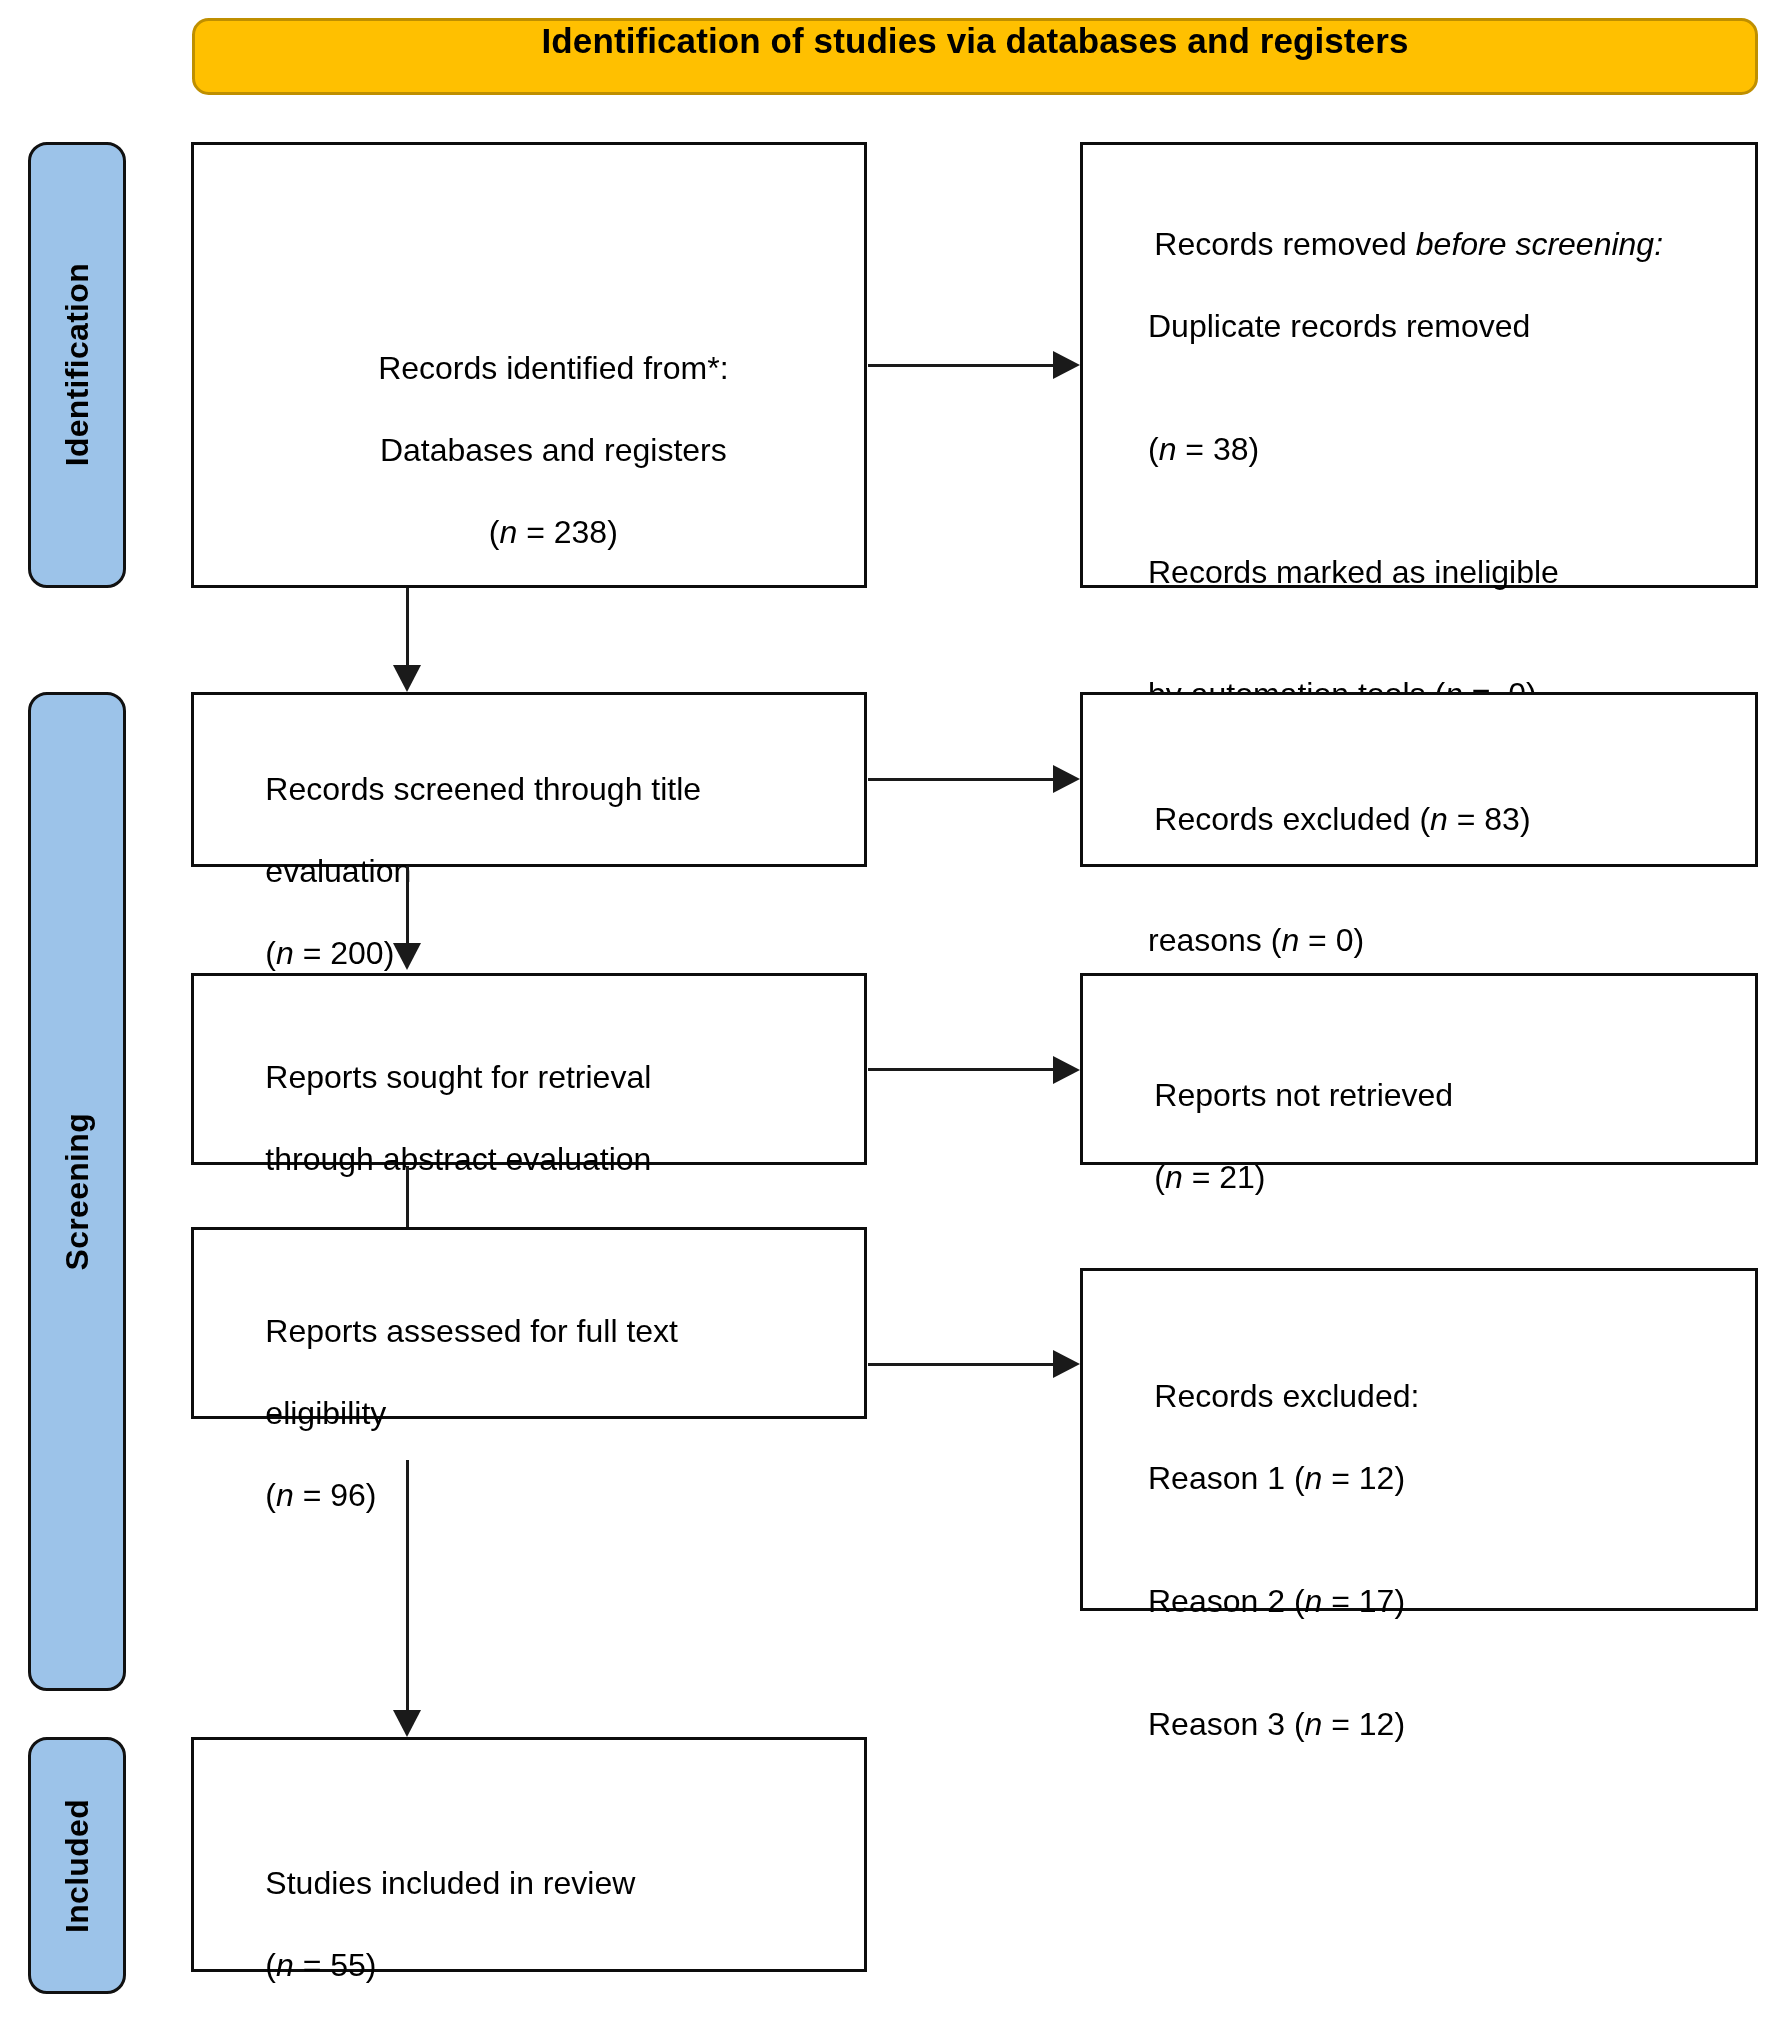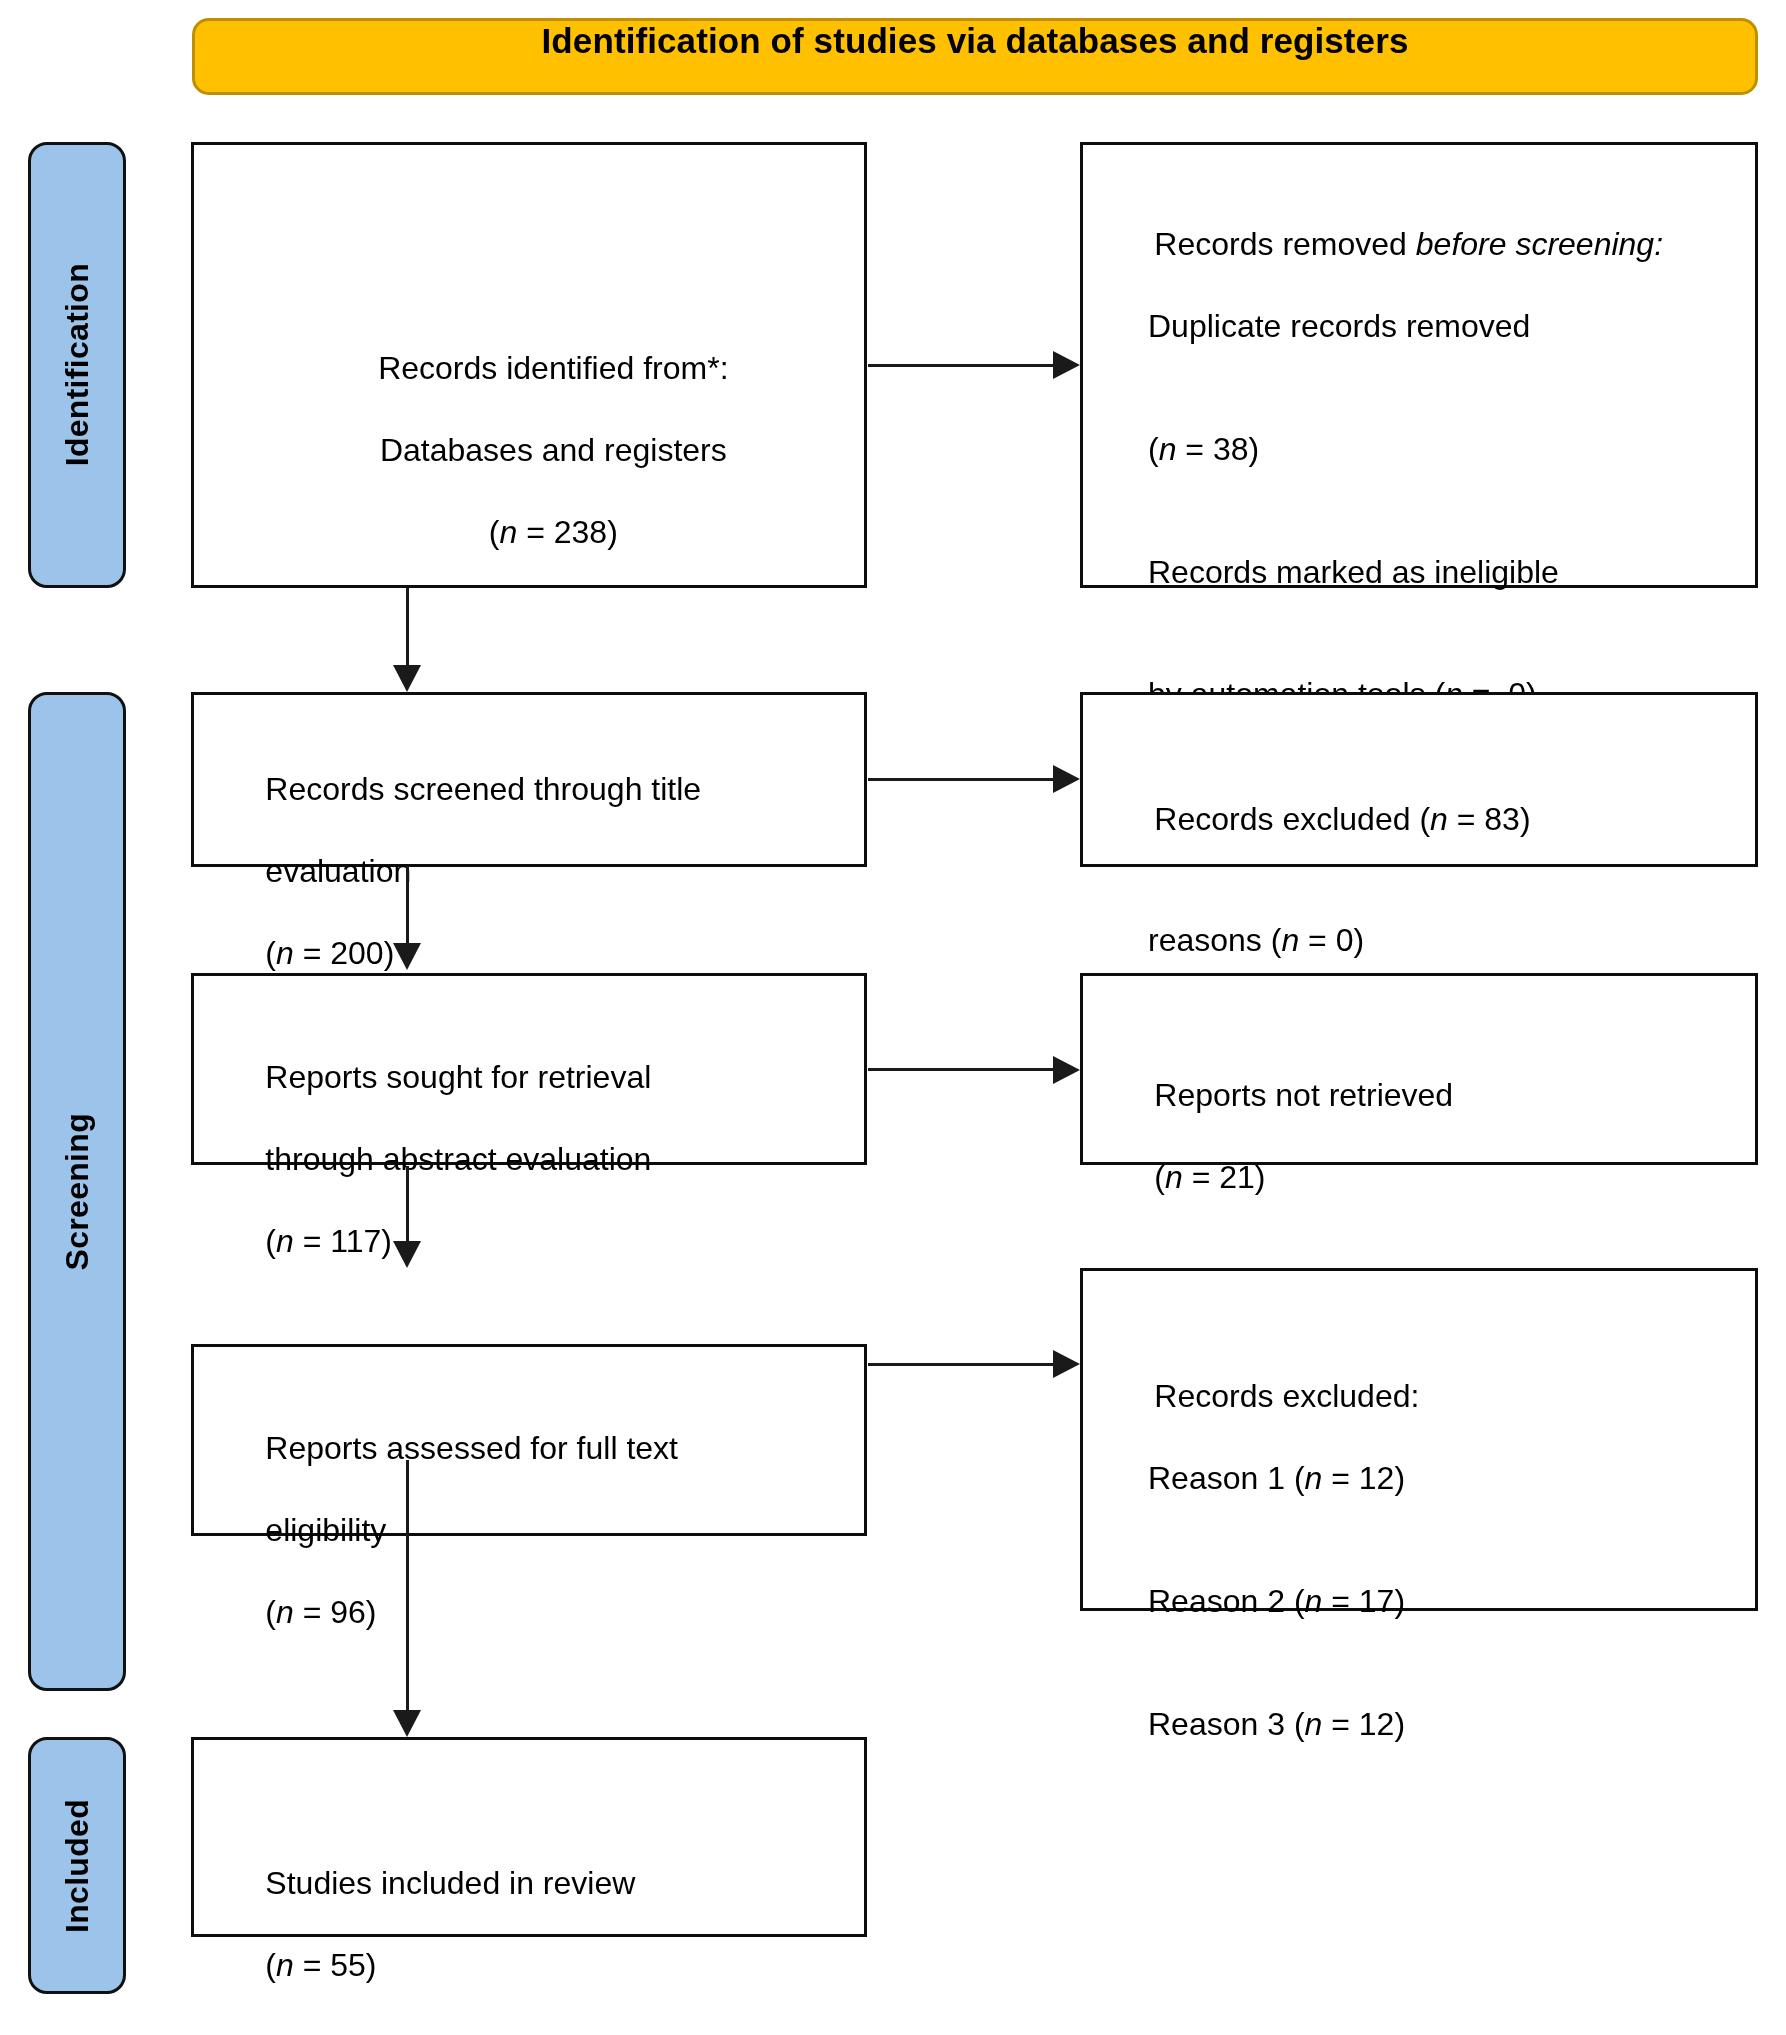--- a/index.html
+++ b/index.html
@@ -81,22 +81,22 @@
     left: 12px; right: 16.7px;
     text-align: center;
   }
   .indent { display: block; padding-left: 47px; }
   i { font-style: italic; }
 
   
   #box-identified     { left: 191px; top: 142px;  width: 676px; height: 446px; }
   #box-screened       { left: 191px; top: 692px; width: 676px; height: 175px; }
   #box-sought         { left: 191px; top: 973px; width: 676px; height: 192px; }
-  #box-assessed       { left: 191px; top: 1344px; width: 676px; height: 192px; text-decoration: underline; }
-  #box-included       { left: 191px; top: 1737px; width: 676px; height: 200px; }
+  #box-assessed       { left: 191px; top: 1227px; width: 676px; height: 192px; text-decoration: underline; }
+  #box-included       { left: 191px; top: 1737px; width: 676px; height: 235px; }
 
   
   #box-removed        { left: 1080px; top: 142px;  width: 678px; height: 446px; }
   #box-rec-excluded   { left: 1080px; top: 692px; width: 678px; height: 175px; }
   #box-not-retrieved  { left: 1080px; top: 973px; width: 678px; height: 192px; }
   #box-rep-excluded   { left: 1080px; top: 1268px; width: 678px; height: 343px; }
 
   
   #box-identified .txt   { top: 162px; }
   #box-removed .txt      { top: 38px; }

